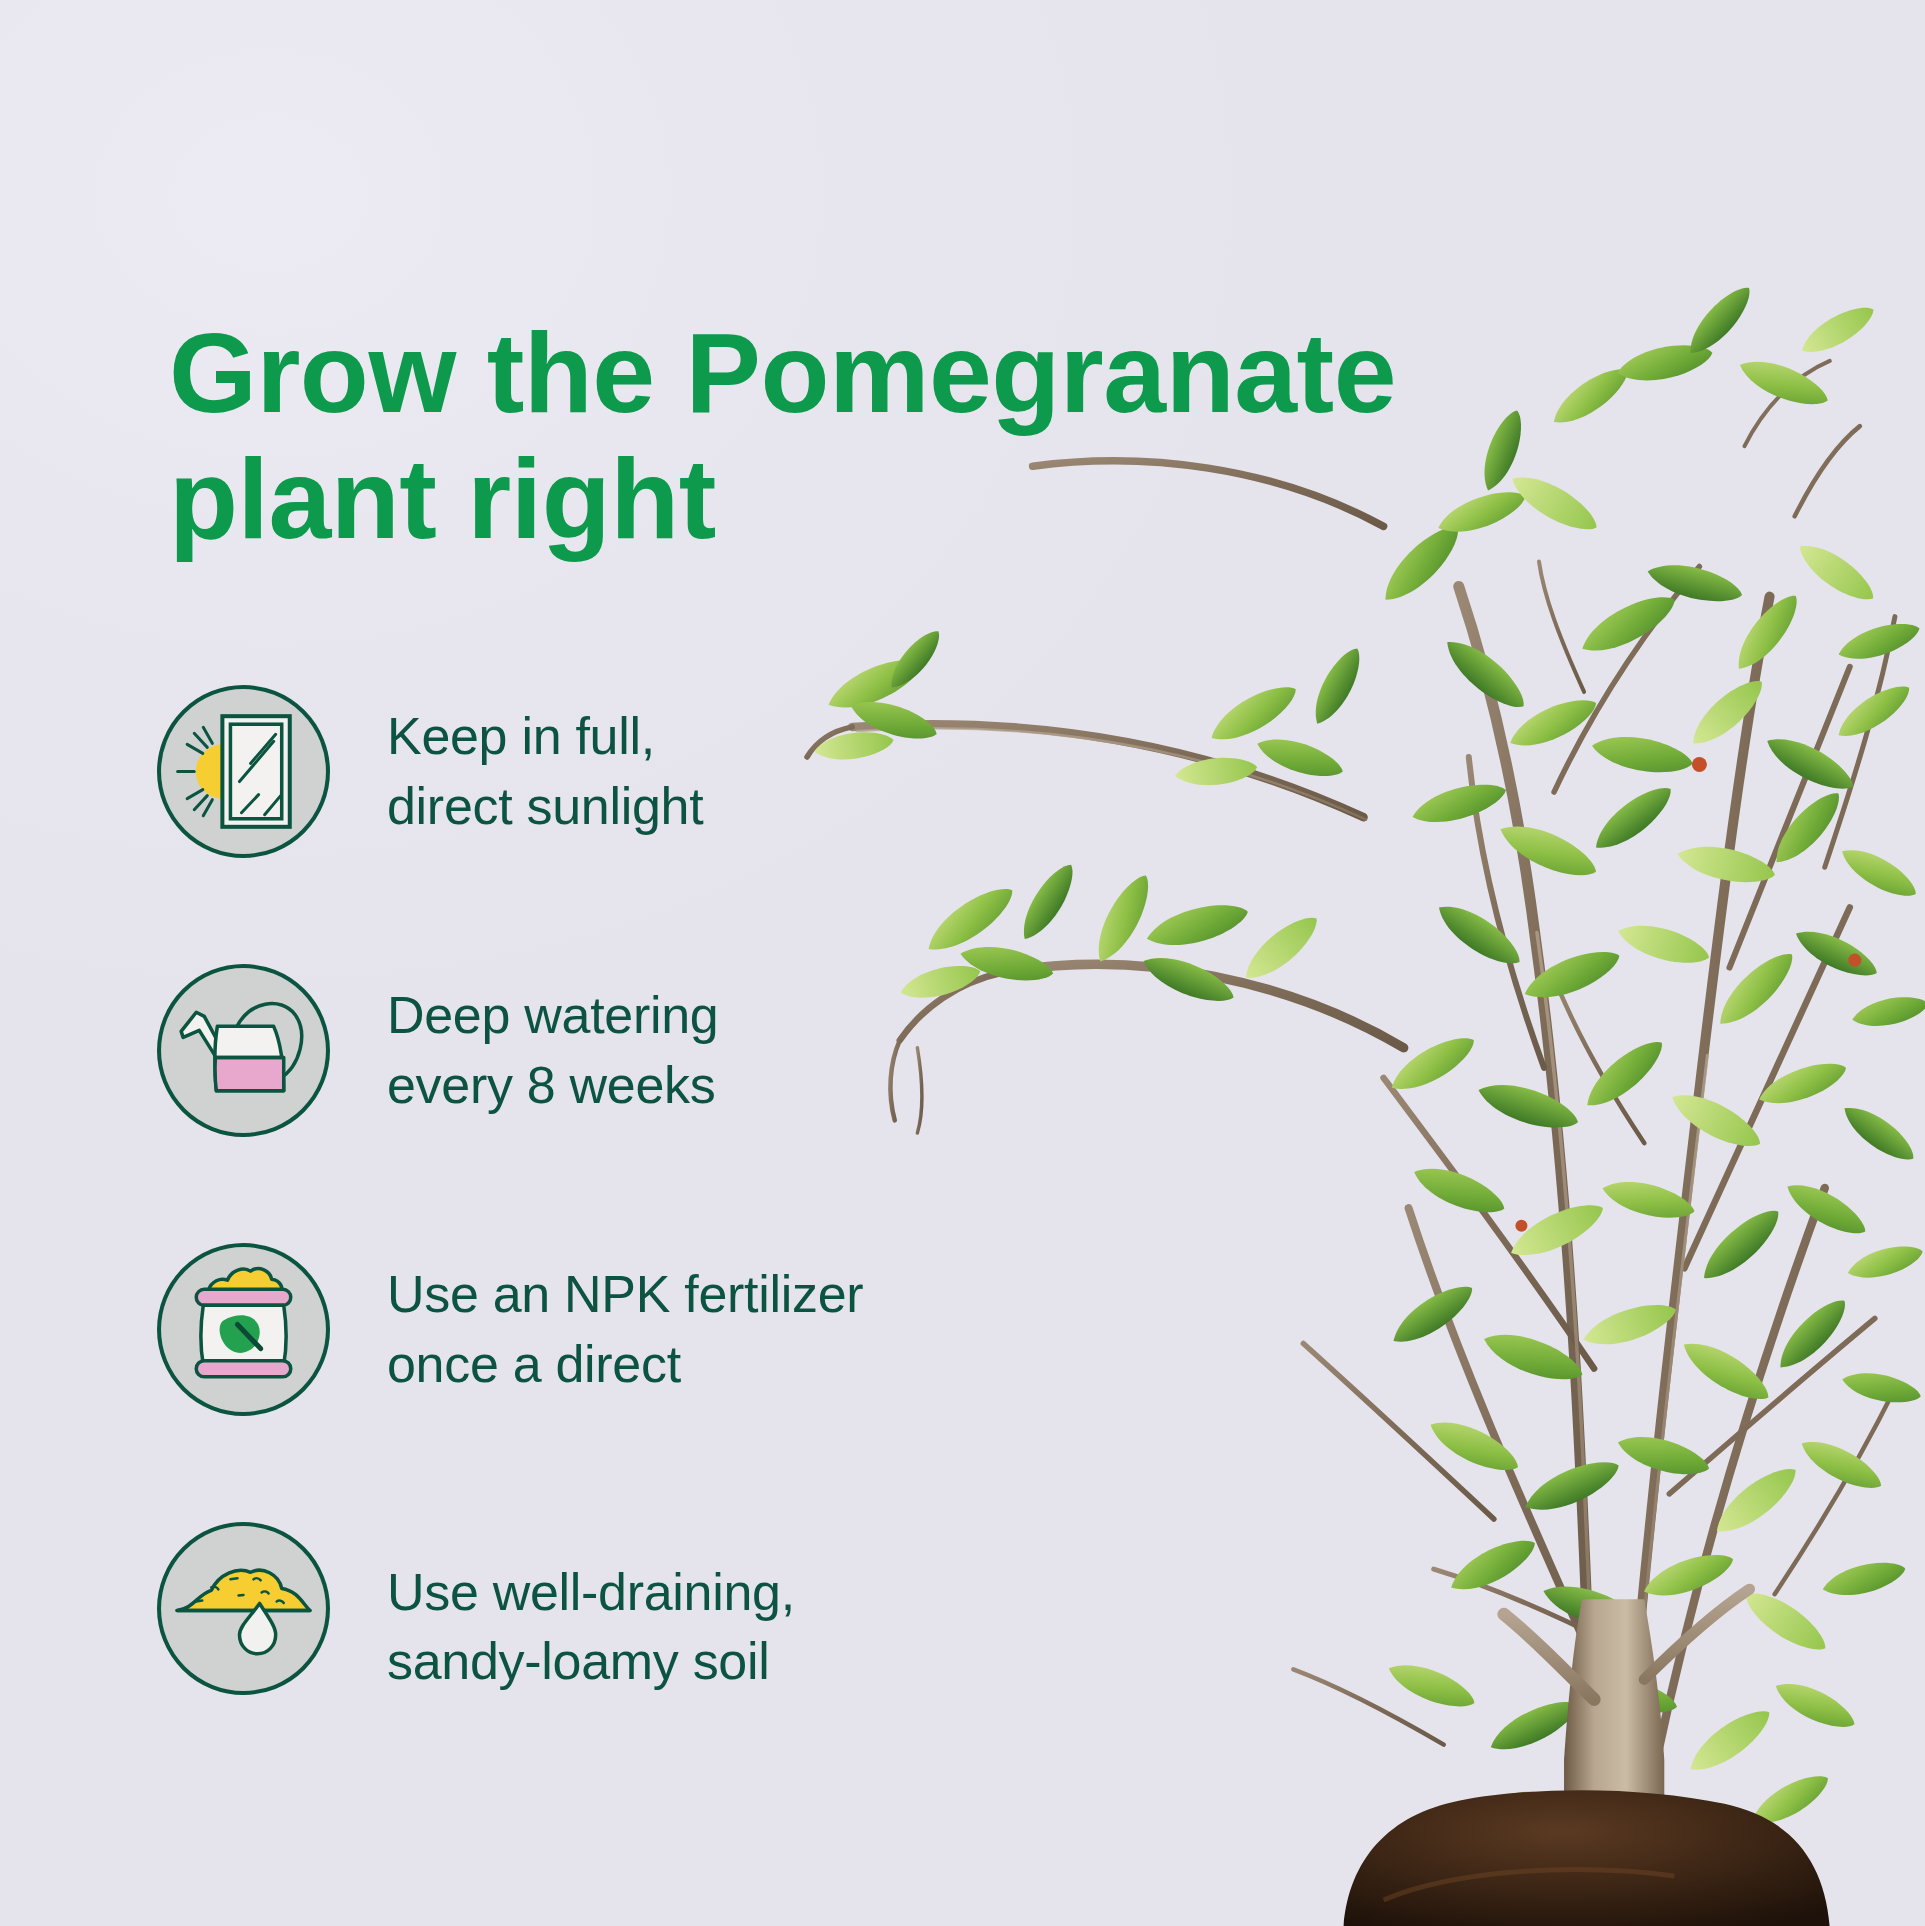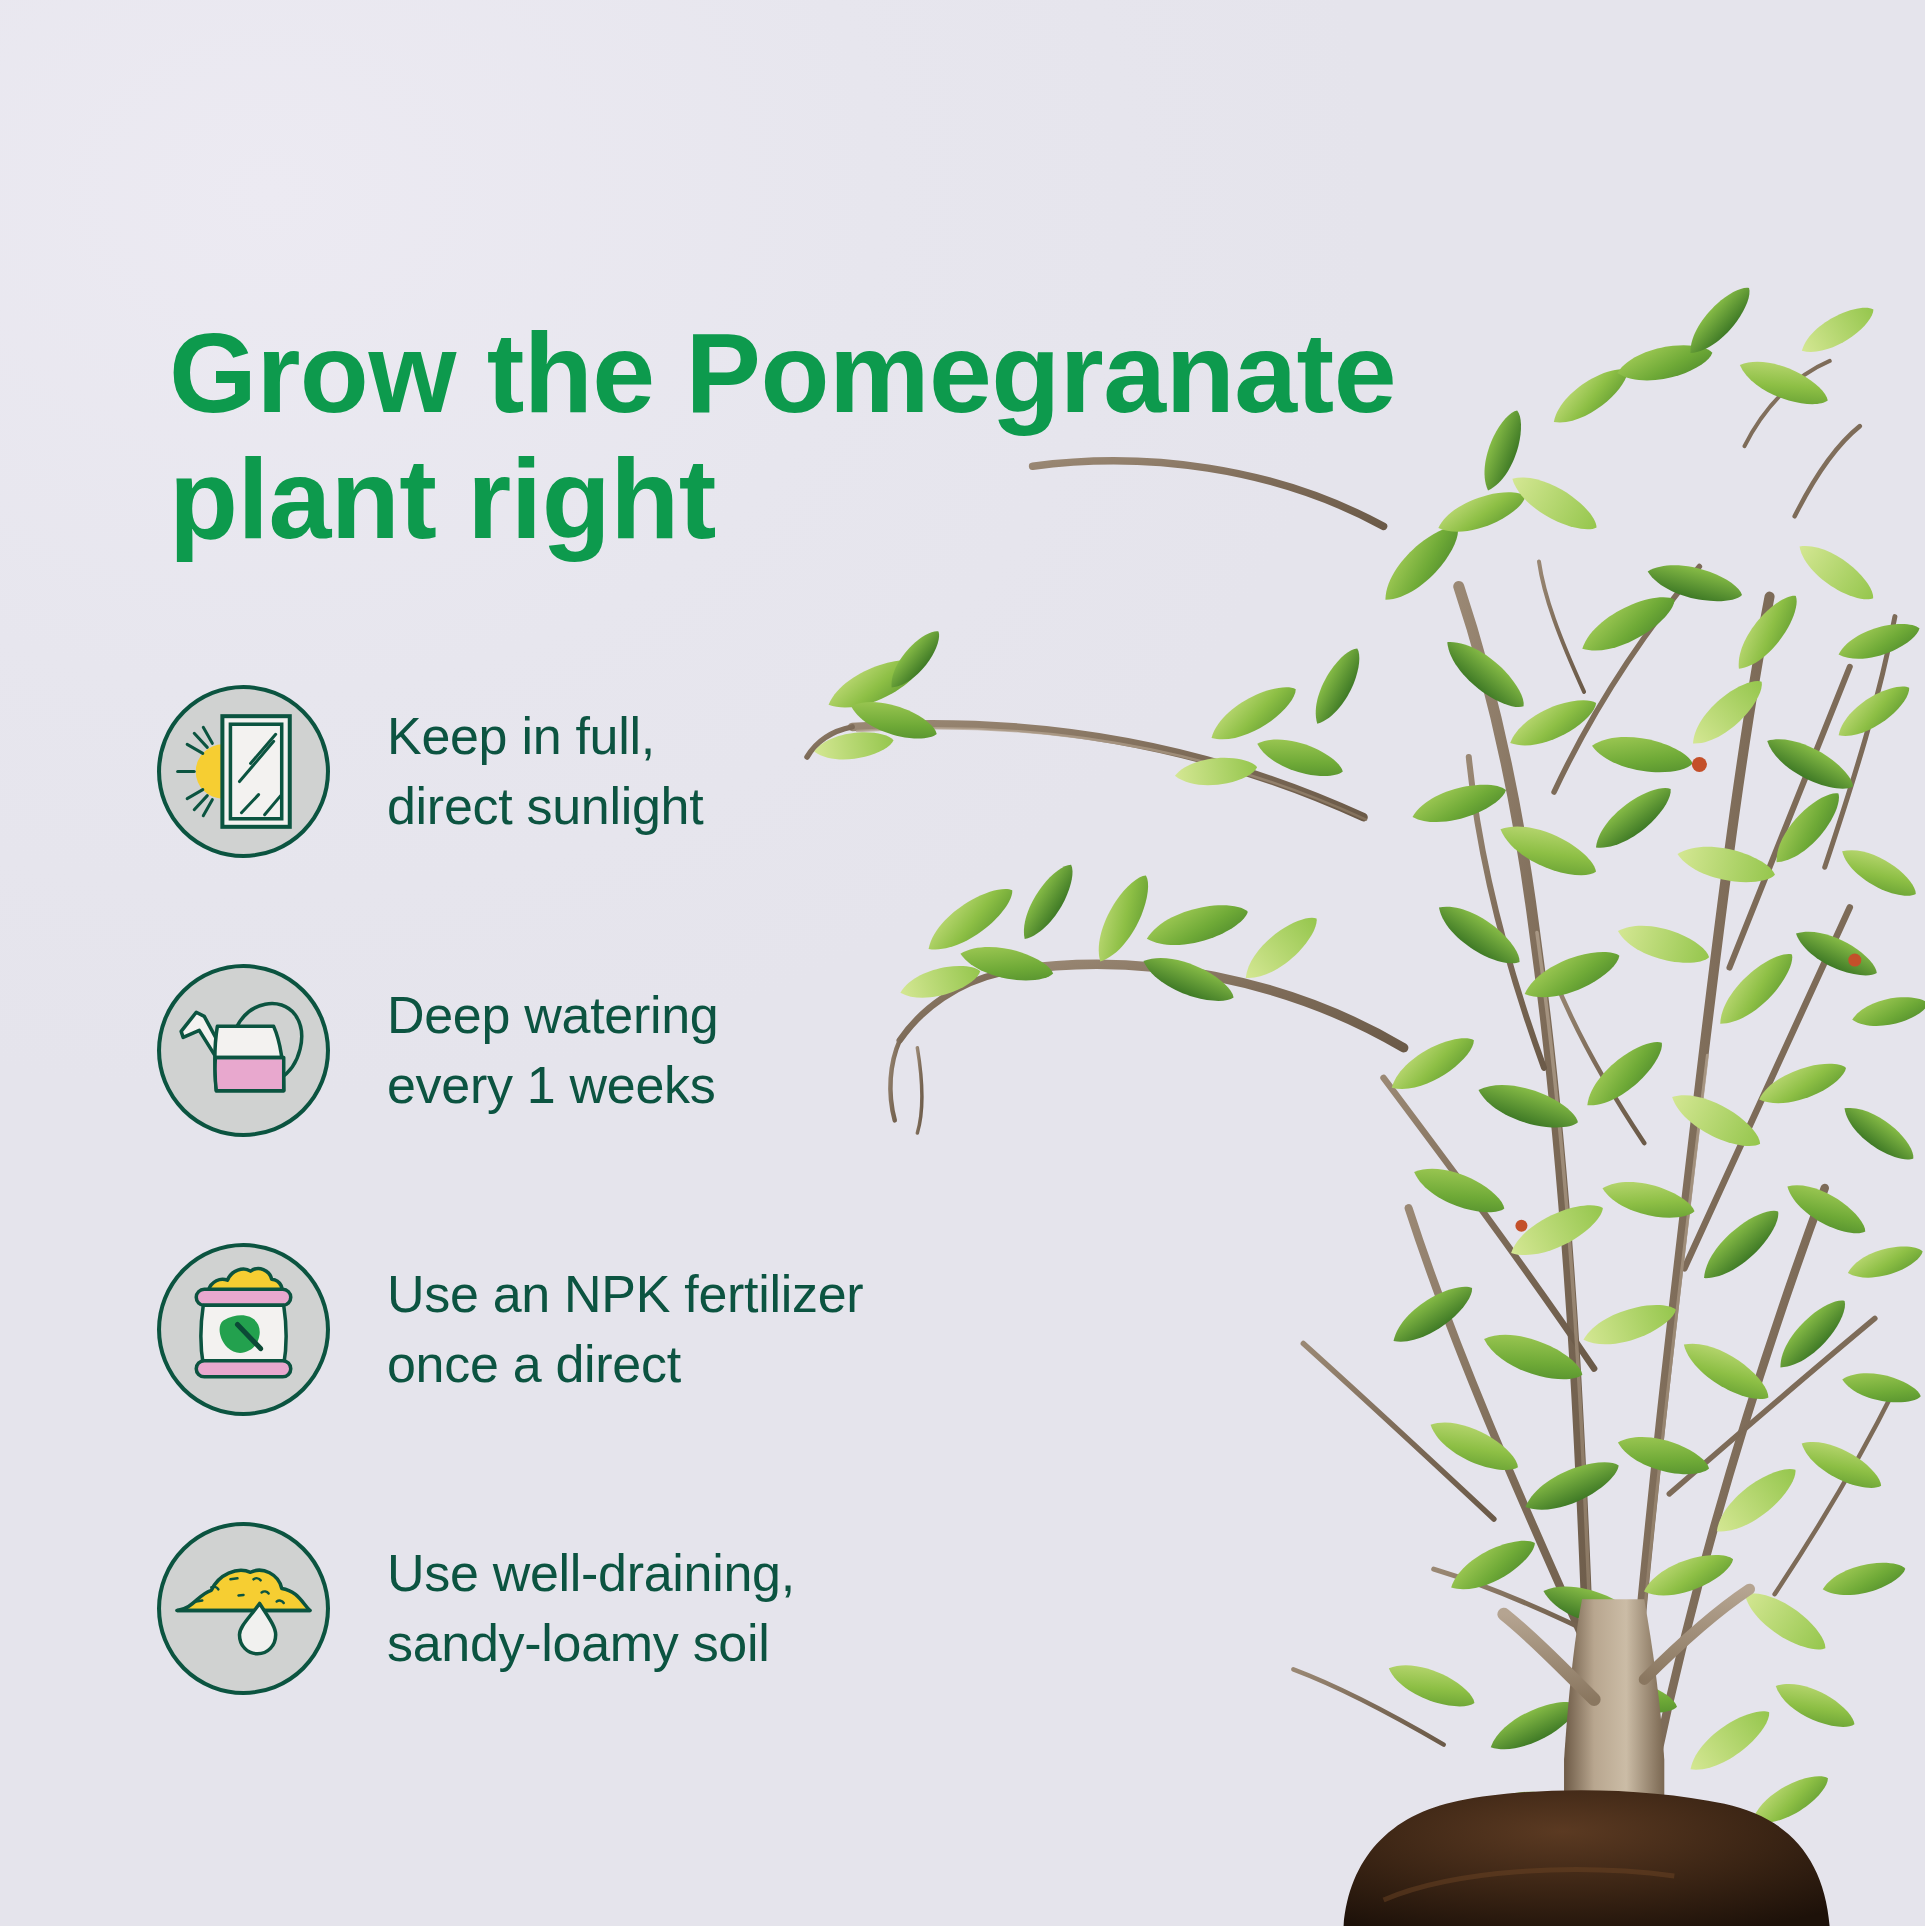--- a/index.html
+++ b/index.html
@@ -36,21 +36,21 @@
     position:absolute;
     left:155px; top:683px;
     width:852px;
   }
   .feature{
     display:flex;
     align-items:center;
     height:177px;
     margin-bottom:102px;
   }
-  .feature:last-child{margin-bottom:0;}
+  .feature:last-child{margin-bottom:0;align-items:flex-end;}
   .icon-wrap{
     flex:0 0 177px;
     width:177px;height:177px;
     position:relative;
   }
   .icon-wrap svg{display:block;width:177px;height:177px;}
   .feature-text{
     margin-left:55px;
     color:#0c5441;
     font-size:52px;
@@ -319,21 +319,21 @@
 
           <path d="M52 138 L82 100 L98 108 L140 186 L128 200 L88 136 L56 150 Z" fill="#f3f2f0" stroke="#0b5440" stroke-width="7" stroke-linejoin="round"></path>
 
           <path d="M124 128 L236 128 C252 164, 256 212, 256 256 L122 256 C118 212, 118 164, 124 128 Z" fill="#f3f2f0" stroke="#0b5440" stroke-width="7" stroke-linejoin="round"></path>
 
           <path d="M120 190 L256 190 L256 256 L122 256 C119 234, 119 210, 120 190 Z" fill="#e8a8ce" stroke="#0b5440" stroke-width="7" stroke-linejoin="round"></path>
           <line x1="120" y1="190" x2="256" y2="190" stroke="#0b5440" stroke-width="7"></line>
         </svg>
       </div>
       <div class="feature-text">Deep watering
-every 1 weeks</div>
+every 8 weeks</div>
     </div>
 
     <div class="feature">
       <div class="icon-wrap">
         <svg viewBox="0 0 352 352" xmlns="http://www.w3.org/2000/svg">
           <circle cx="176" cy="176" r="168" fill="#d0d2d1" stroke="#0b5440" stroke-width="8"></circle>
 
           <path d="M106 98 C112 80, 130 72, 144 78 C152 58, 176 50, 190 60
                    C206 48, 228 58, 232 76 C250 78, 258 96, 248 108 Z" fill="#f6ce32" stroke="#0b5440" stroke-width="7" stroke-linejoin="round"></path>
 

